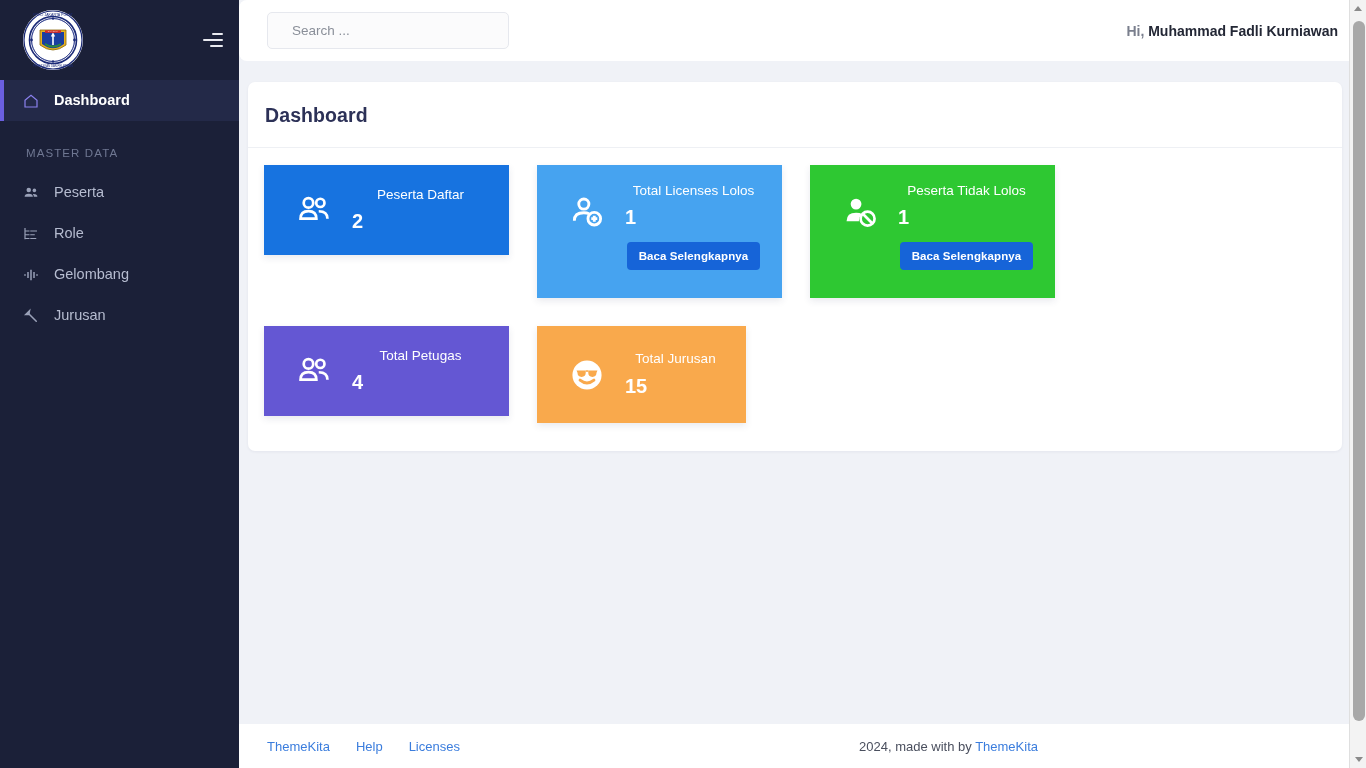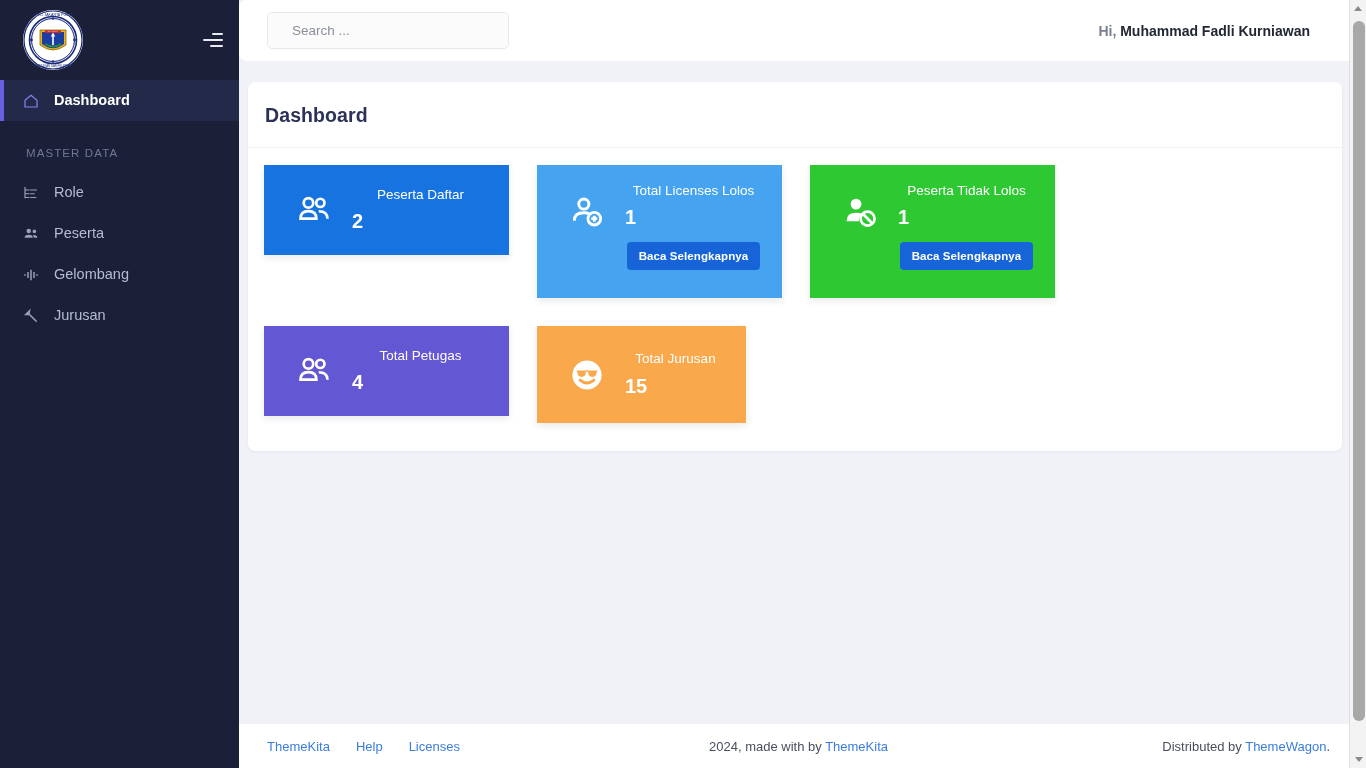--- a/index.html
+++ b/index.html
@@ -53,21 +53,21 @@
   }
 
   
   .main {
     flex: 1; height: 768px; display: flex; flex-direction: column;
     background: #f0f2f7; position: relative; overflow: hidden;
   }
   .topbar {
     height: 61px; min-height: 61px; background: #ffffff;
     display: flex; align-items: center; justify-content: space-between;
-    padding: 0 56px 0 28px;
+    padding: 0 28px 0 28px;
     border-radius: 8px;
   }
   .search-box {
     width: 242px; height: 37px; border: 1px solid #e6e8ee;
     border-radius: 5px; background: #fbfbfc;
     display: flex; align-items: center; padding: 0 14px 0 24px;
   }
   .search-box input {
     border: none; outline: none; background: transparent;
     font-family: "Liberation Sans", sans-serif; font-size: 13.5px;
@@ -187,40 +187,40 @@
               <path d="M4 11 L12 4.5 L20 11 L20 20 L4 20 Z"></path>
             </svg>
         </span>
         <span class="nlabel">Dashboard</span>
       </div>
 
       <div class="nav-section">MASTER DATA</div>
 
       <div class="nav-item">
         <span class="icon">
+          <svg viewBox="0 0 24 24" style="fill:#9aa1b8;stroke:none">
+            <circle cx="9" cy="8" r="3"></circle>
+              <circle cx="16.5" cy="8.5" r="2.4"></circle>
+            <path d="M3.5 17 q0 -4 5.5 -4 q5.5 0 5.5 4 Z"></path>
+            <path d="M15 13.2 q5.5 -.2 5.5 3.8 L15.8 17 q0 -2.2 -1.4 -3.3 Z"></path>
+          </svg>
+        </span>
+        <span class="nlabel">Peserta</span>
+      </div>
+
+      <div class="nav-item">
+        <span class="icon">
           <svg viewBox="0 0 24 24">
             <path d="M4 4 L4 19"></path>
             <path d="M4 8 L10 8 M11 8 L20 8"></path>
             <path d="M4 13 L10 13 M11 13 L17 13"></path>
             <path d="M4 18 L10 18 M11 18 L19 18"></path>
           </svg>
         </span>
         <span class="nlabel">Role</span>
-      </div>
-
-      <div class="nav-item">
-        <span class="icon">
-          <svg viewBox="0 0 24 24" style="fill:#9aa1b8;stroke:none">
-            <circle cx="9" cy="8" r="3"></circle>
-              <circle cx="16.5" cy="8.5" r="2.4"></circle>
-            <path d="M3.5 17 q0 -4 5.5 -4 q5.5 0 5.5 4 Z"></path>
-            <path d="M15 13.2 q5.5 -.2 5.5 3.8 L15.8 17 q0 -2.2 -1.4 -3.3 Z"></path>
-          </svg>
-        </span>
-        <span class="nlabel">Peserta</span>
       </div>
 
       <div class="nav-item">
         <span class="icon">
           <svg viewBox="0 0 24 24" style="stroke-width:2">
             <path d="M4 11 L4 13"></path>
               <path d="M8 8 L8 16"></path>
               <path d="M12 5 L12 19"></path>
             <path d="M16 8 L16 16"></path>
               <path d="M20 11 L20 13"></path>
@@ -347,23 +347,20 @@
 
     <footer class="footer">
       <div class="footer-left">
         <a class="flink">ThemeKita</a>
         <a class="flink">Help</a>
         <a class="flink">Licenses</a>
       </div>
       <div class="footer-center">
         <span>2024, made with by </span><a class="flink">ThemeKita</a>
       </div>
-      <div class="footer-right">
-        <span>Distributed by </span><a class="flink">ThemeWagon</a><span>.</span>
-      </div>
     </footer>
   </div>
 
   <div class="scrollbar">
     <div class="sb-arrow up">
         <span class="tri"></span>
       </div>
     <div class="sb-track">
       <div class="sb-thumb"></div>
     </div>

